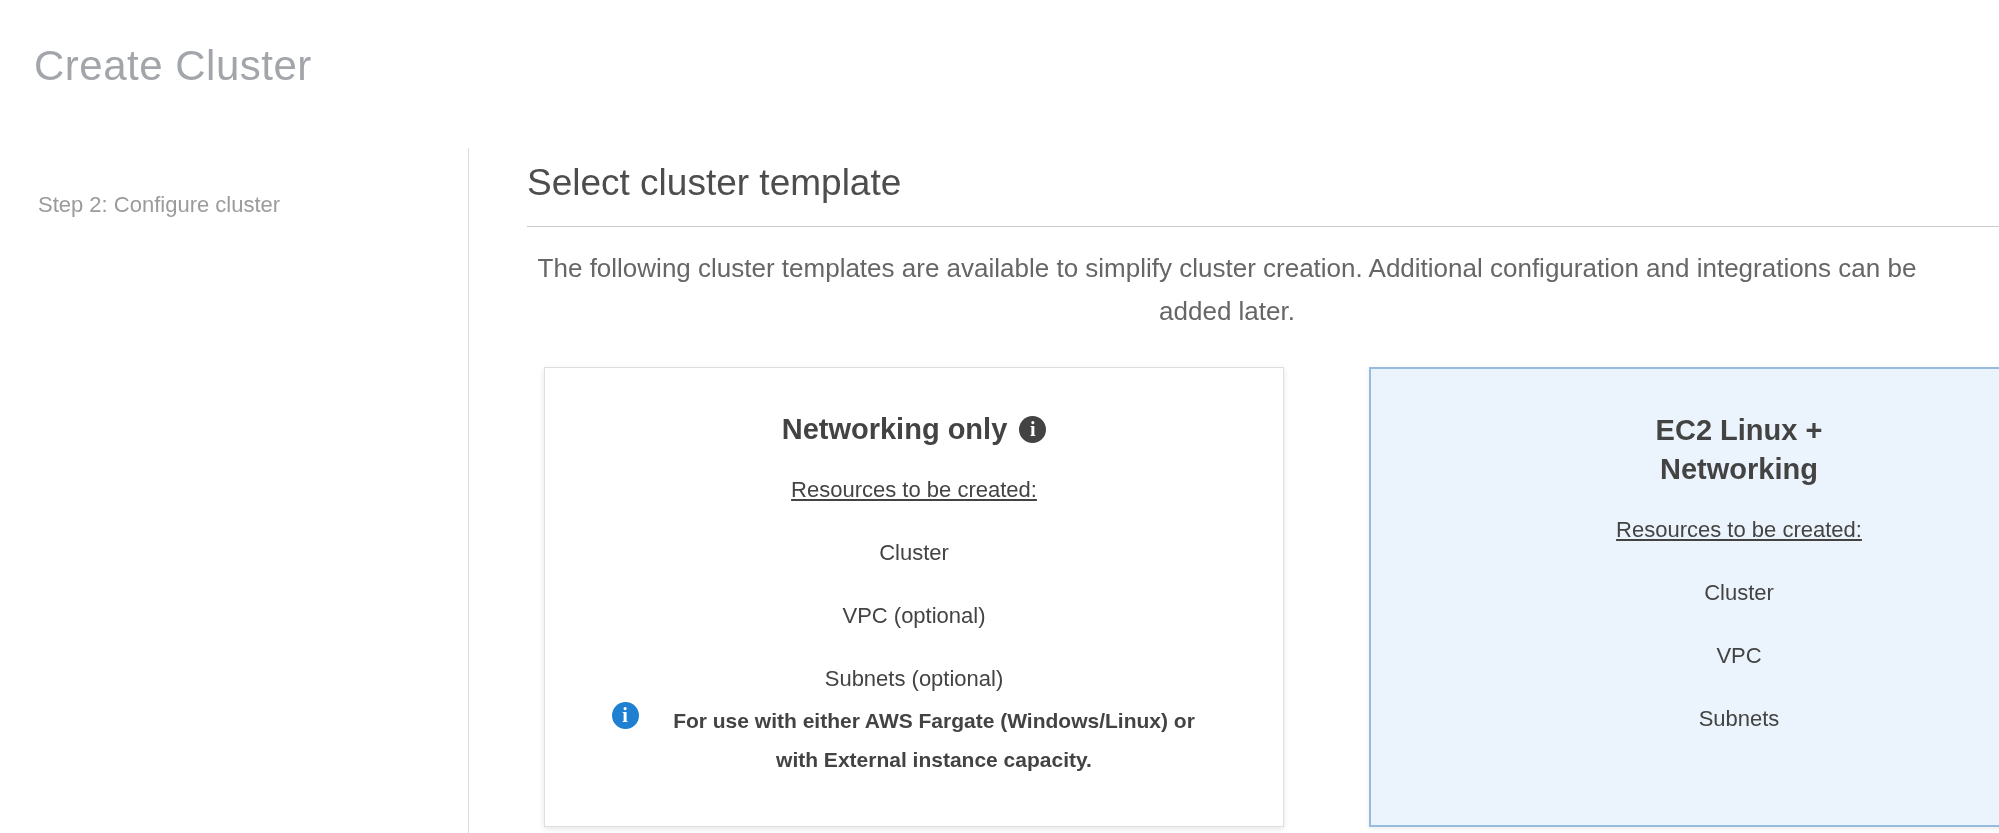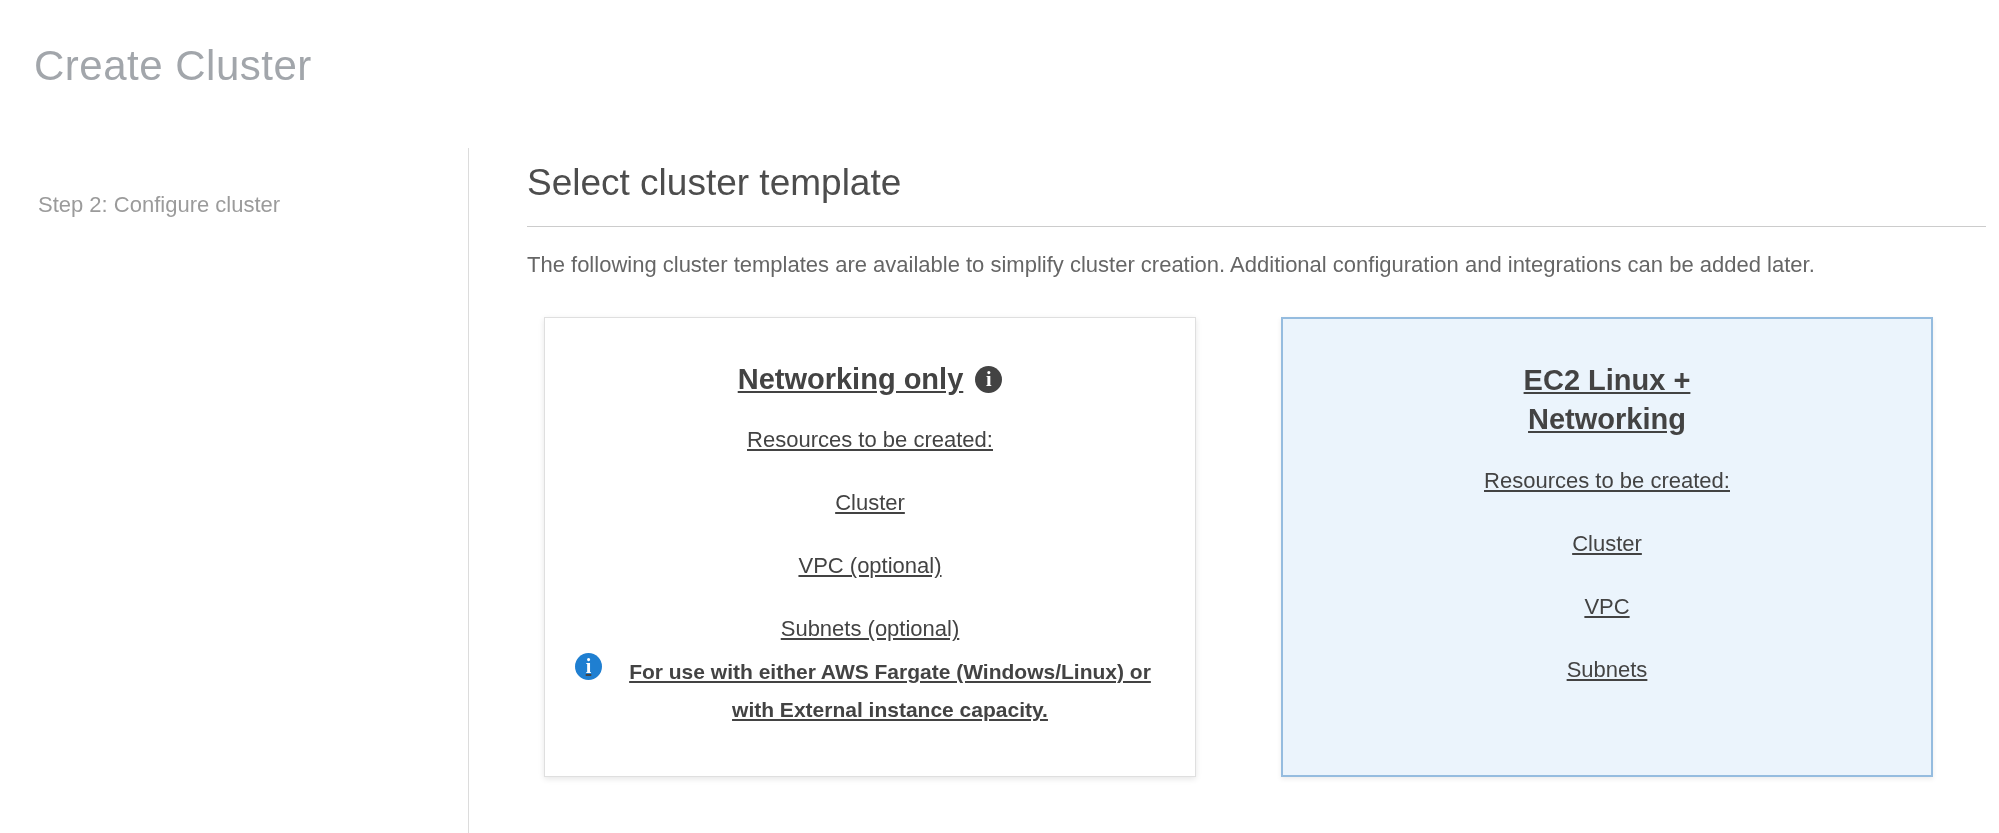--- a/index.html
+++ b/index.html
@@ -71,41 +71,41 @@
     font-weight:400;
     color:#4d4d4d;
     margin:0;
   }
   .main-rule{
     border:none;
     border-top:1px solid #cccccc;
     margin:22px 0 0 0;
   }
   .main-desc{
-    font-size:22px;
+    font-size:26px;
     color:var(--text-gray);
     line-height:1.65;
     margin:20px 0 0 0;
     max-width:1400px;
+    text-align:center;
   }
   .cards{
     display:flex;
     gap:37px;
     margin:34px 0 0 17px;
   }
   .card{
-    width:652px;
+    width:740px;
     height:460px;
     display:flex;
     flex-direction:column;
     align-items:center;
     padding:42px 30px 0 30px;
     cursor:pointer;
     text-align:center;
-    text-decoration:underline;
   }
   .card-default{
     background:#ffffff;
     border:1px solid #dfdfdf;
     box-shadow:0 2px 6px rgba(0,0,0,0.10);
   }
   .card-selected{
     background:var(--selected-bg);
     border:2px solid var(--selected-border);
     box-shadow:0 2px 5px rgba(0,0,0,0.08);

